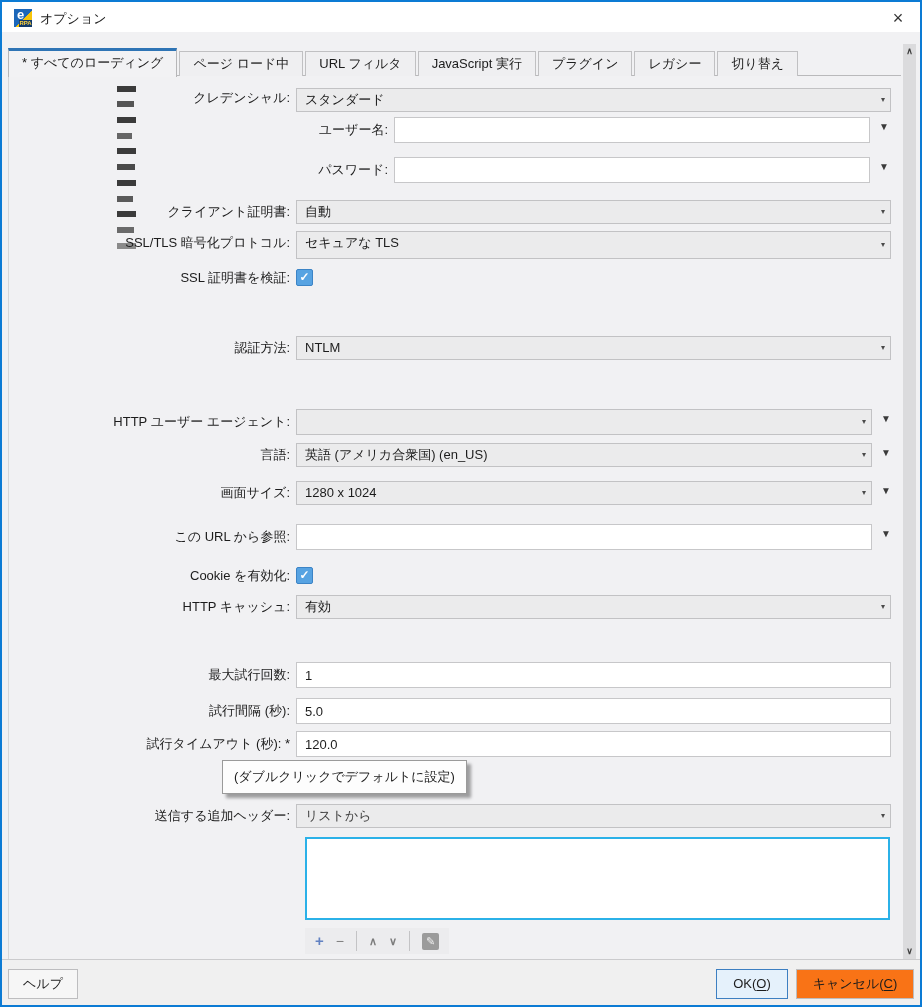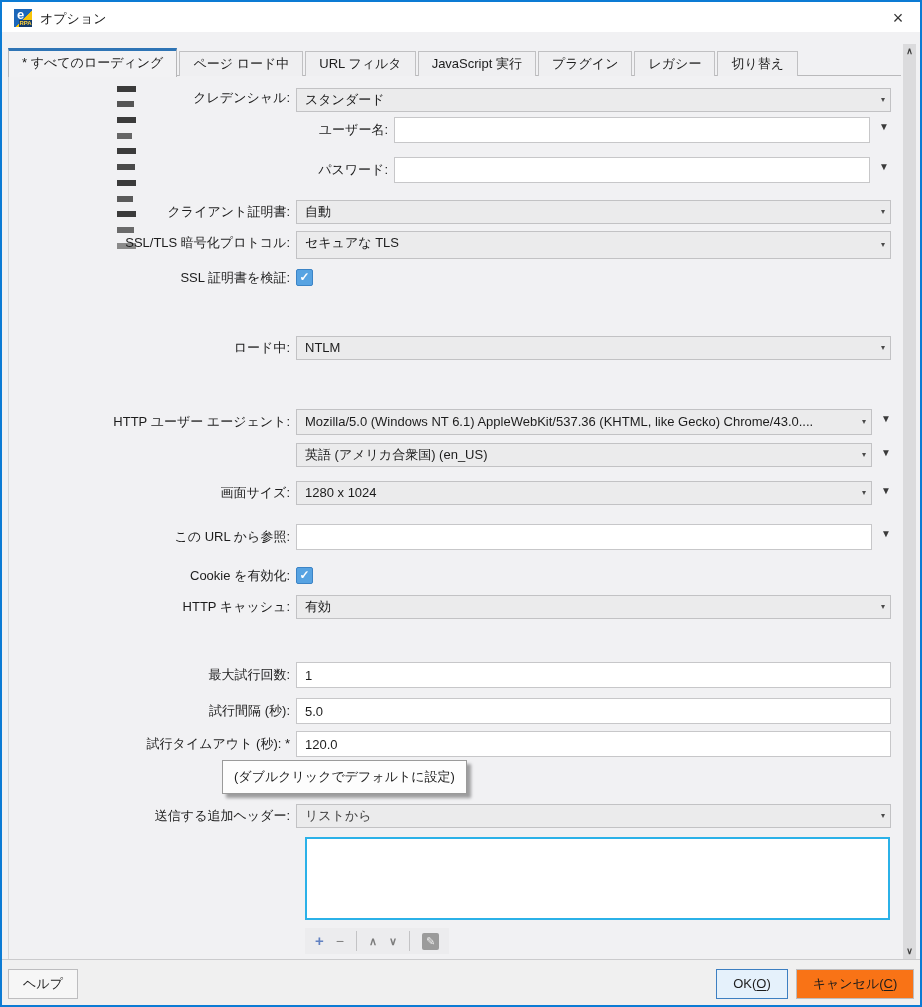--- a/index.html
+++ b/index.html
@@ -128,33 +128,33 @@
   <div class="combo" style="left:296px;top:231px;width:595px;height:28px;line-height:22px;">
     <span>セキュアな TLS</span>
     <span class="caret">▾</span>
   </div>
 
   <div class="flabel" style="top:269px;height:17px;line-height:17px;">SSL 証明書を検証:</div>
   <div class="checkbox" style="left:296px;top:269px;">
     <span>✓</span>
   </div>
 
-  <div class="flabel" style="top:336px;height:24px;line-height:24px;">ロード中:</div>
+  <div class="flabel" style="top:336px;height:24px;line-height:24px;">認証方法:</div>
   <div class="combo" style="left:296px;top:336px;width:595px;height:24px;line-height:22px;">
     <span>NTLM</span>
     <span class="caret">▾</span>
   </div>
 
   <div class="flabel" style="top:409px;height:26px;line-height:26px;">HTTP ユーザー エージェント:</div>
   <div class="combo" style="left:296px;top:409px;width:576px;height:26px;line-height:24px;">
-    <span>Mozilla/5.0 (Windows NT 6.1) AppleWebKit/537.36 (KHTML, like Gecko) Chrome/43.0....</span>
     <span class="caret">▾</span>
   </div>
   <div class="ext-arrow" style="left:878px;top:413px;">▼</div>
 
+  <div class="flabel" style="top:443px;height:24px;line-height:24px;">言語:</div>
   <div class="combo" style="left:296px;top:443px;width:576px;height:24px;line-height:22px;">
     <span>英語 (アメリカ合衆国) (en_US)</span>
     <span class="caret">▾</span>
   </div>
   <div class="ext-arrow" style="left:878px;top:447px;">▼</div>
 
   <div class="flabel" style="top:481px;height:24px;line-height:24px;">画面サイズ:</div>
   <div class="combo" style="left:296px;top:481px;width:576px;height:24px;line-height:22px;">
     <span>1280 x 1024</span>
     <span class="caret">▾</span>

